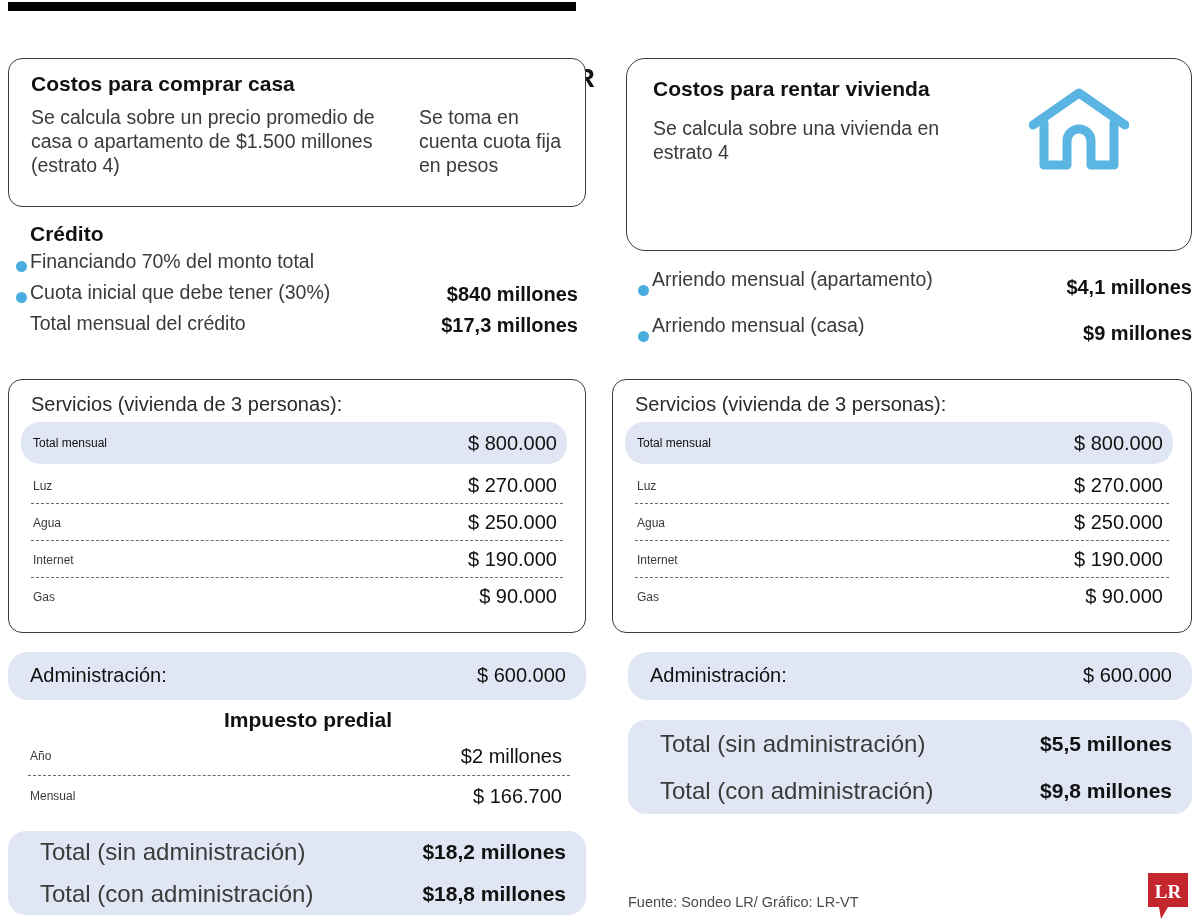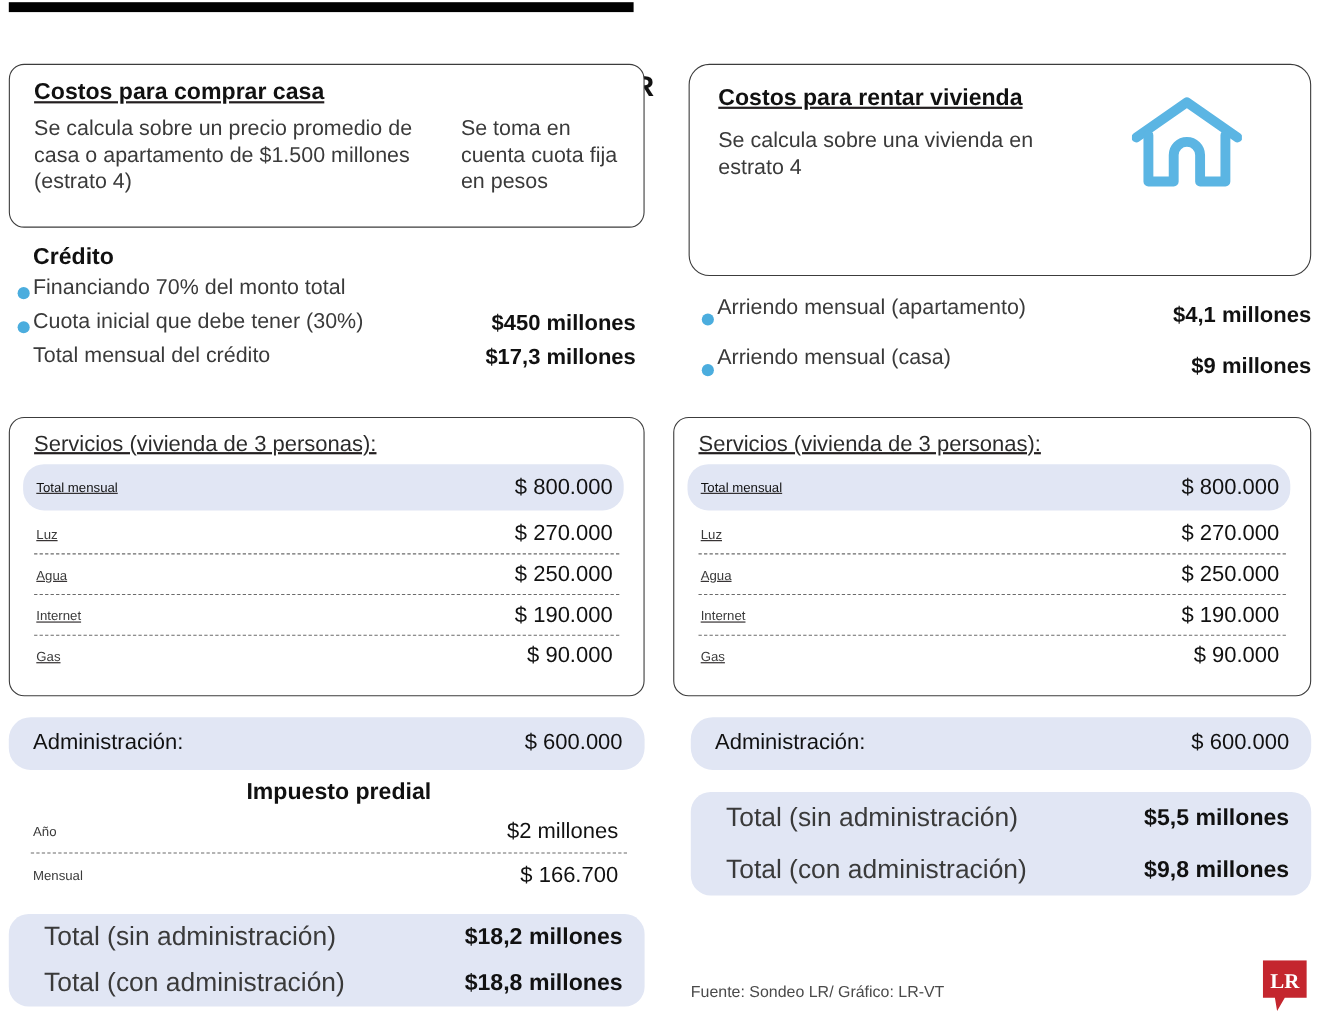--- a/index.html
+++ b/index.html
@@ -44,21 +44,20 @@
     margin-top: 44px;
   }
 
   
   .card {
     position: absolute;
     box-sizing: border-box;
     border: 1px solid #3c3c3c;
     border-radius: 14px;
     background: #ffffff;
-    text-decoration: underline;
   }
 
   .intro-title {
     font-size: 21px;
     font-weight: bold;
     color: #111111;
     line-height: 1.15;
   }
   .intro-text {
     font-size: 19.5px;
@@ -383,21 +382,21 @@
 
     <div class="bullet-row">
       <span class="dot"></span>
       <span class="row-label">Financiando 70% del monto total</span>
       <span class="row-value"></span>
     </div>
 
     <div class="bullet-row">
       <span class="dot"></span>
       <span class="row-label">Cuota inicial que debe tener (30%)</span>
-      <span class="row-value">$450 millones</span>
+      <span class="row-value">$840 millones</span>
     </div>
 
     <div class="bullet-row">
       <span class="row-label">Total mensual del crédito</span>
       <span class="row-value">$17,3 millones</span>
     </div>
   </div>
 
   <div id="rent-rows">
     <div class="bullet-row">

